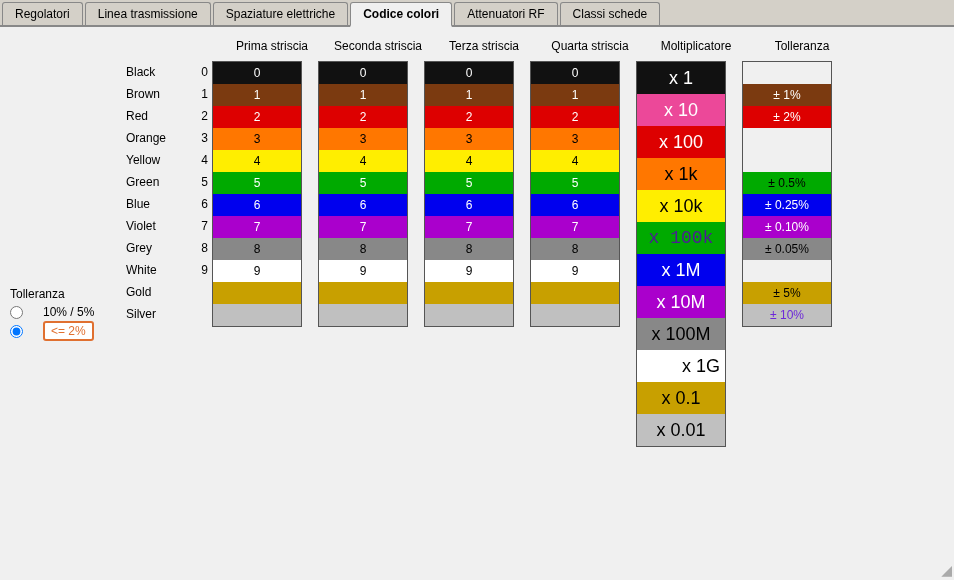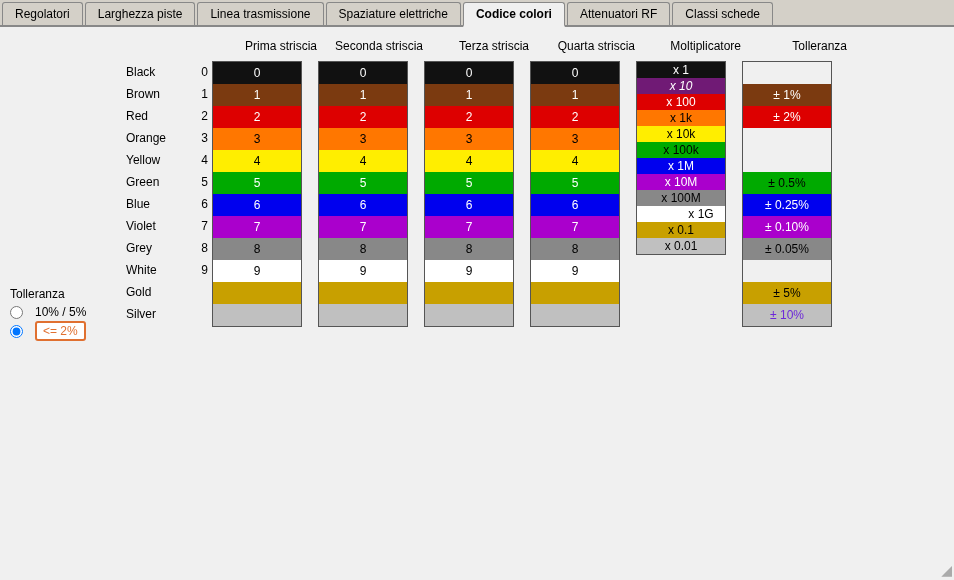--- a/index.html
+++ b/index.html
@@ -46,21 +46,21 @@
 
     
     .columns-header {
       display: flex;
       gap: 16px;
       margin-bottom: 8px;
       margin-left: 120px;
     }
     .col-header {
       width: 90px;
-      text-align: right;
+      text-align: center;
       font-size: 12px;
     }
 
     
     .table-area {
       display: flex;
       gap: 0;
       align-items: flex-start;
     }
 
@@ -105,25 +105,25 @@
 
     
     .mult-col {
       display: flex;
       flex-direction: column;
       width: 90px;
       border: 1px solid #555;
       margin-right: 16px;
     }
     .mult-cell {
-      height: 16px;
+      height: 32px;
       display: flex;
       align-items: center;
       justify-content: center;
-      font-size: 12px;
+      font-size: 18px;
     }
 
     
     .tol-col {
       display: flex;
       flex-direction: column;
       width: 90px;
       border: 1px solid #555;
     }
     .tol-cell {
@@ -143,21 +143,21 @@
       flex-direction: column;
       font-size: 12px;
     }
     .tolleranza-label {
       font-size: 12px;
       margin-bottom: 4px;
     }
     .radio-option {
       display: flex;
       align-items: center;
-      gap: 12px;
+      gap: 20px;
       margin-bottom: 2px;
     }
     .radio-option input[type=radio] {
       margin: 0;
     }
     .radio-active-box {
       border: 2px solid #e07030;
       border-radius: 3px;
       padding: 1px 6px;
       background: #fff;
@@ -171,21 +171,20 @@
       right: 2px;
       font-size: 14px;
       color: #aaa;
     }
   </style>
 </head>
 <body>
 
 <div class="tab-bar">
 <div class="tab">Regolatori</div>
-    <div class="tab">Larghezza piste</div>
     <div class="tab">Linea trasmissione</div>
     <div class="tab">Spaziature elettriche</div>
     <div class="tab active">Codice colori</div>
     <div class="tab">Attenuatori RF</div>
     <div class="tab">Classi schede</div>
   </div>
 
 <div style="position:relative;">
   <div class="main-content">
 
@@ -302,25 +301,25 @@
           <div class="color-cell" style="background-color: rgb(0, 170, 0); color: rgb(255, 255, 255);">5</div>
           <div class="color-cell" style="background-color: rgb(0, 0, 238); color: rgb(255, 255, 255);">6</div>
           <div class="color-cell" style="background-color: rgb(170, 0, 204); color: rgb(255, 255, 255);">7</div>
           <div class="color-cell" style="background-color: rgb(136, 136, 136); color: rgb(0, 0, 0);">8</div>
           <div class="color-cell" style="background-color: rgb(255, 255, 255); color: rgb(0, 0, 0);">9</div>
           <div class="color-cell" style="background-color: rgb(200, 160, 0); color: rgb(0, 0, 0);"></div>
           <div class="color-cell" style="background-color: rgb(192, 192, 192); color: rgb(0, 0, 0);"></div>
         </div>
         <div class="mult-col">
           <div class="mult-cell" style="background-color: rgb(17, 17, 17); color: rgb(255, 255, 255);">x  1</div>
-          <div class="mult-cell" style="background-color: #701a75; color: rgb(255, 255, 255); font-style: italic;">x  10</div>
+          <div class="mult-cell" style="background-color: #ec4899; color: rgb(255, 255, 255);">x  10</div>
           <div class="mult-cell" style="background-color: rgb(221, 0, 0); color: rgb(255, 255, 255);">x  100</div>
           <div class="mult-cell" style="background-color: rgb(255, 119, 0); color: rgb(0, 0, 0);">x  1k</div>
           <div class="mult-cell" style="background-color: rgb(255, 238, 0); color: rgb(0, 0, 0);">x  10k</div>
-          <div class="mult-cell" style="background-color: rgb(0, 170, 0); color: #000000;">x  100k</div>
+          <div class="mult-cell" style="background-color: rgb(0, 170, 0); color: #4c1d95; font-family: Liberation Mono, monospace;">x  100k</div>
           <div class="mult-cell" style="background-color: rgb(0, 0, 238); color: rgb(255, 255, 255);">x  1M</div>
           <div class="mult-cell" style="background-color: rgb(170, 0, 204); color: rgb(255, 255, 255);">x  10M</div>
           <div class="mult-cell" style="background-color: rgb(136, 136, 136); color: rgb(0, 0, 0);">x  100M</div>
           <div class="mult-cell" style="background-color: rgb(255, 255, 255); color: rgb(0, 0, 0); padding-left: 40px;">x  1G</div>
           <div class="mult-cell" style="background-color: rgb(200, 160, 0); color: rgb(0, 0, 0);">x  0.1</div>
           <div class="mult-cell" style="background-color: rgb(192, 192, 192); color: rgb(0, 0, 0);">x  0.01</div>
         </div>
         <div class="tol-col">
           <div class="tol-cell" style="background-color: rgb(240, 240, 240);"></div>
           <div class="tol-cell" style="background-color: rgb(123, 58, 16); color: rgb(255, 255, 255);">± 1%</div>

